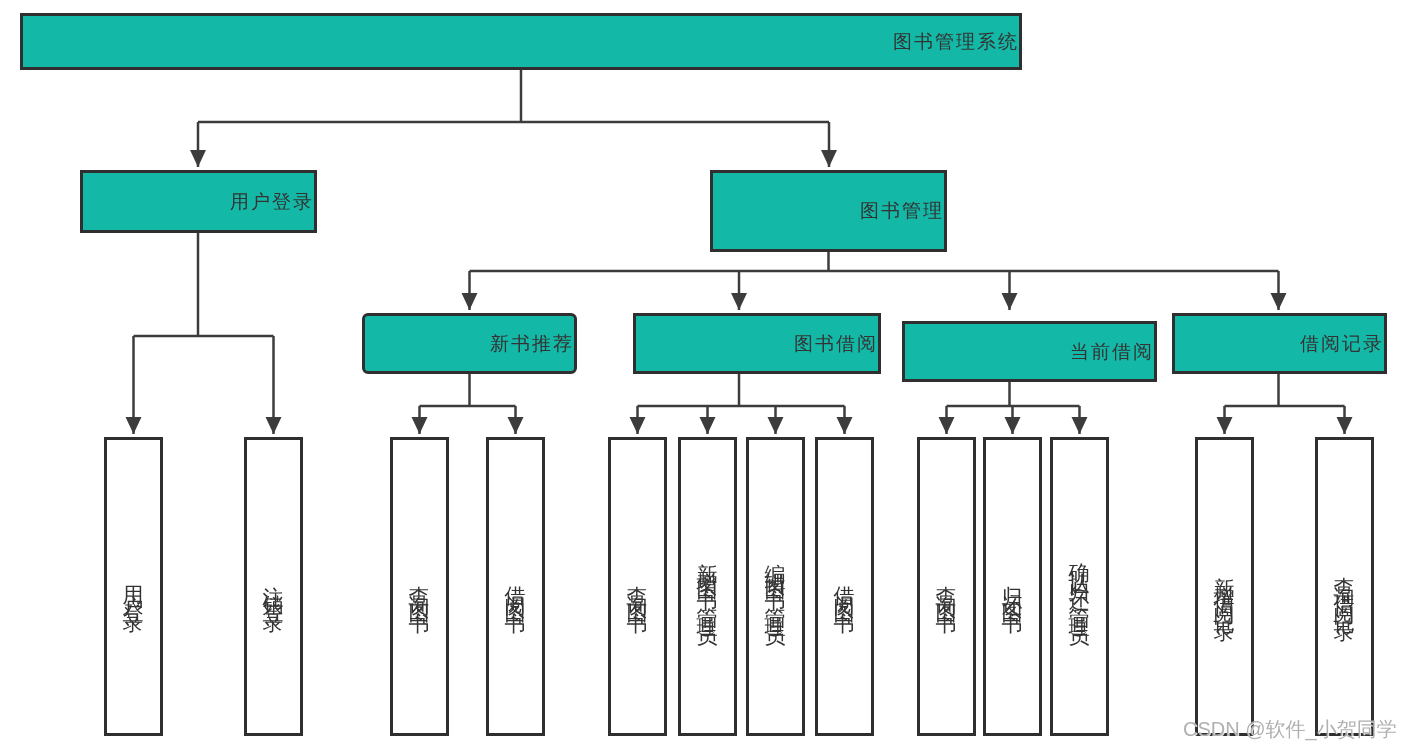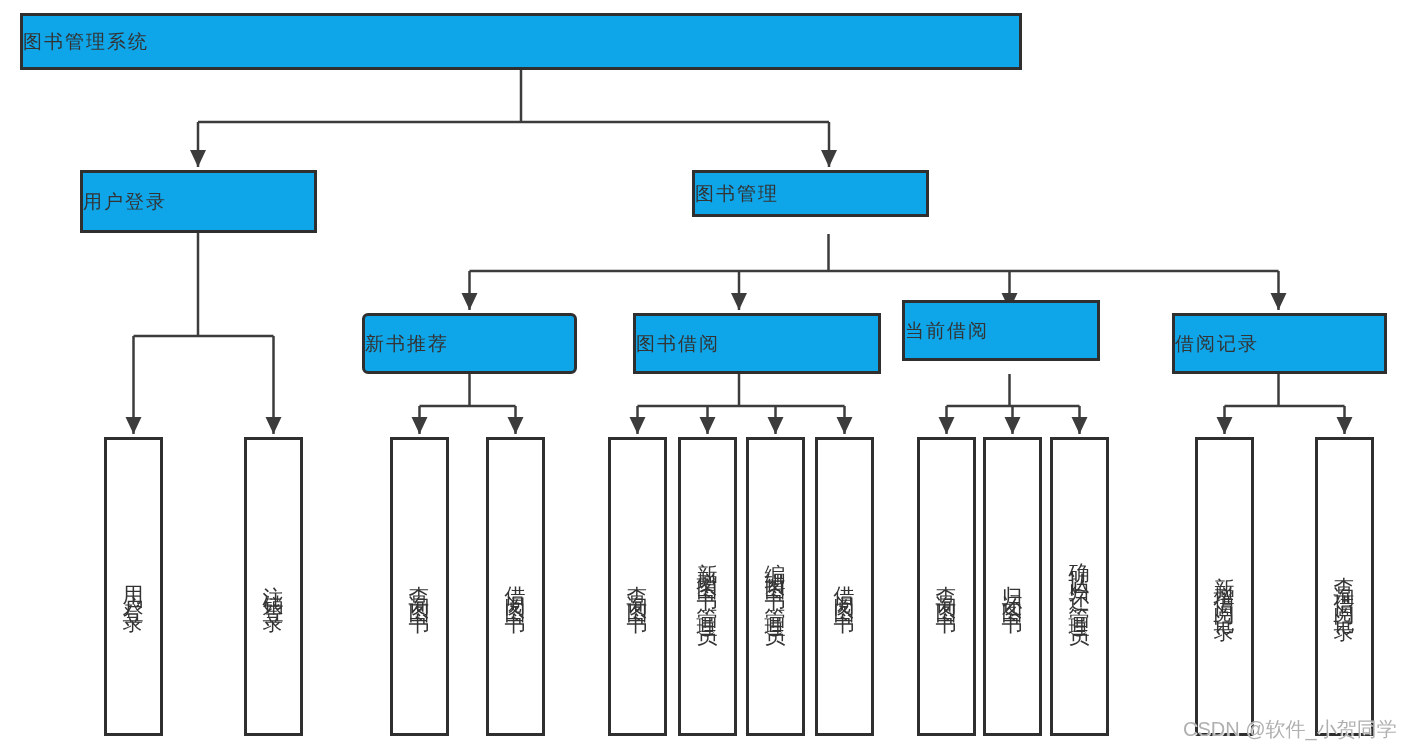--- a/index.html
+++ b/index.html
@@ -8,22 +8,22 @@
   html,body{margin:0;padding:0;background:var(--background);}
   #canvas{
     position:relative; width:1405px; height:747px; overflow:hidden;
     background:var(--background);
     font-family:"Liberation Sans","DejaVu Sans",sans-serif;
     color:var(--text);
   }
   #wires{position:absolute;left:0;top:0;width:1405px;height:747px;}
   .hbox{
     position:absolute; box-sizing:border-box;
-    border:3px solid var(--border); background:#0ea5e9;
-    display:flex; align-items:center; justify-content:flex-start;
+    border:3px solid var(--border); background:#14b8a6;
+    display:flex; align-items:center; justify-content:flex-end;
   }
   .hbox span{font-size:19px; letter-spacing:2px; color:var(--text); white-space:nowrap;}
   .vbox{
     position:absolute; box-sizing:border-box;
     top:437px; width:59px; height:299px;
     border:3px solid var(--border); background:#fff;
     display:flex; align-items:center; justify-content:center;
   }
   .vbox span{
     writing-mode:vertical-rl; text-orientation:mixed;
@@ -91,31 +91,31 @@
     </g>
   </svg>
 
   <div class="hbox" style="left:20px;top:13px;width:1002px;height:57px;">
     <span>图书管理系统</span>
   </div>
 
   <div class="hbox" style="left:80px;top:170px;width:237px;height:63px;">
     <span>用户登录</span>
   </div>
-  <div class="hbox" style="left:692px;top:170px;width:237px;height:47px;">
+  <div class="hbox" style="left:710px;top:170px;width:237px;height:82px;">
     <span>图书管理</span>
   </div>
 
   <div class="hbox" style="left:362px;top:313px;width:215px;height:61px;border-radius:6px;">
     <span>新书推荐</span>
   </div>
   <div class="hbox" style="left:633px;top:313px;width:248px;height:61px;">
     <span>图书借阅</span>
   </div>
-  <div class="hbox" style="left:902px;top:300px;width:198px;height:61px;">
+  <div class="hbox" style="left:902px;top:321px;width:255px;height:61px;">
     <span>当前借阅</span>
   </div>
   <div class="hbox" style="left:1172px;top:313px;width:215px;height:61px;">
     <span>借阅记录</span>
   </div>
 
   <div class="vbox" style="left:104px;">
     <span>用户登录</span>
   </div>
   <div class="vbox" style="left:244px;">

